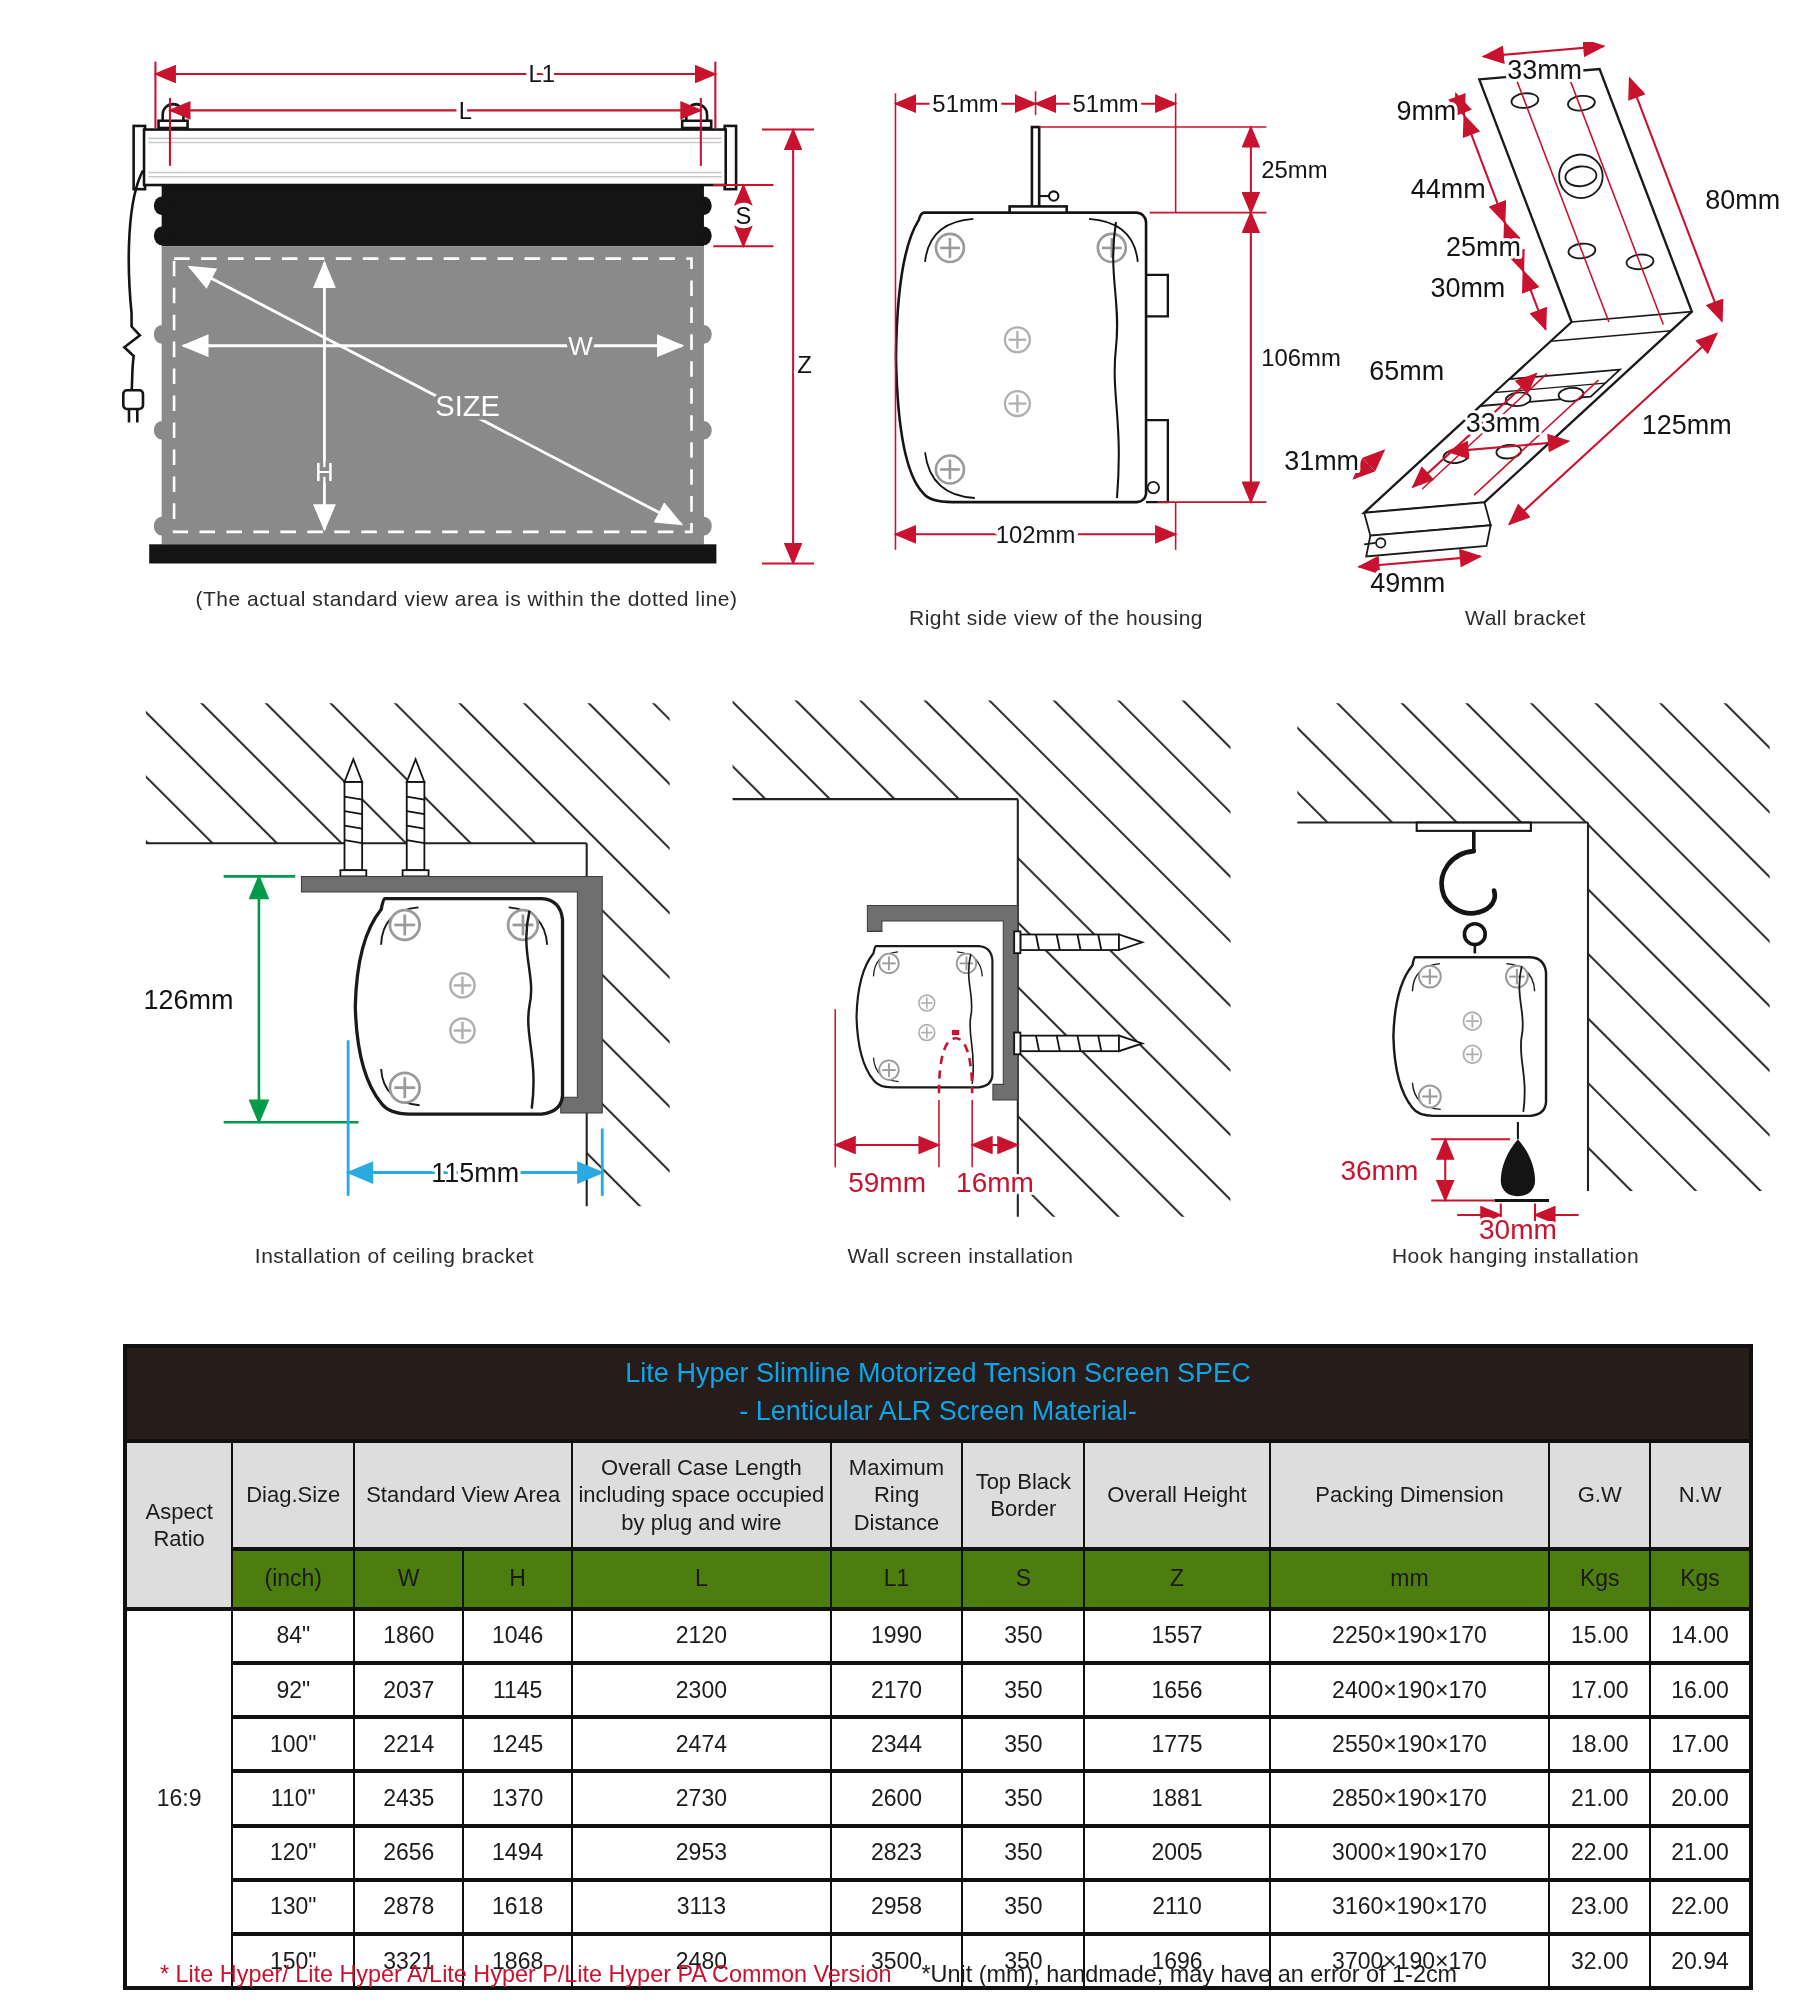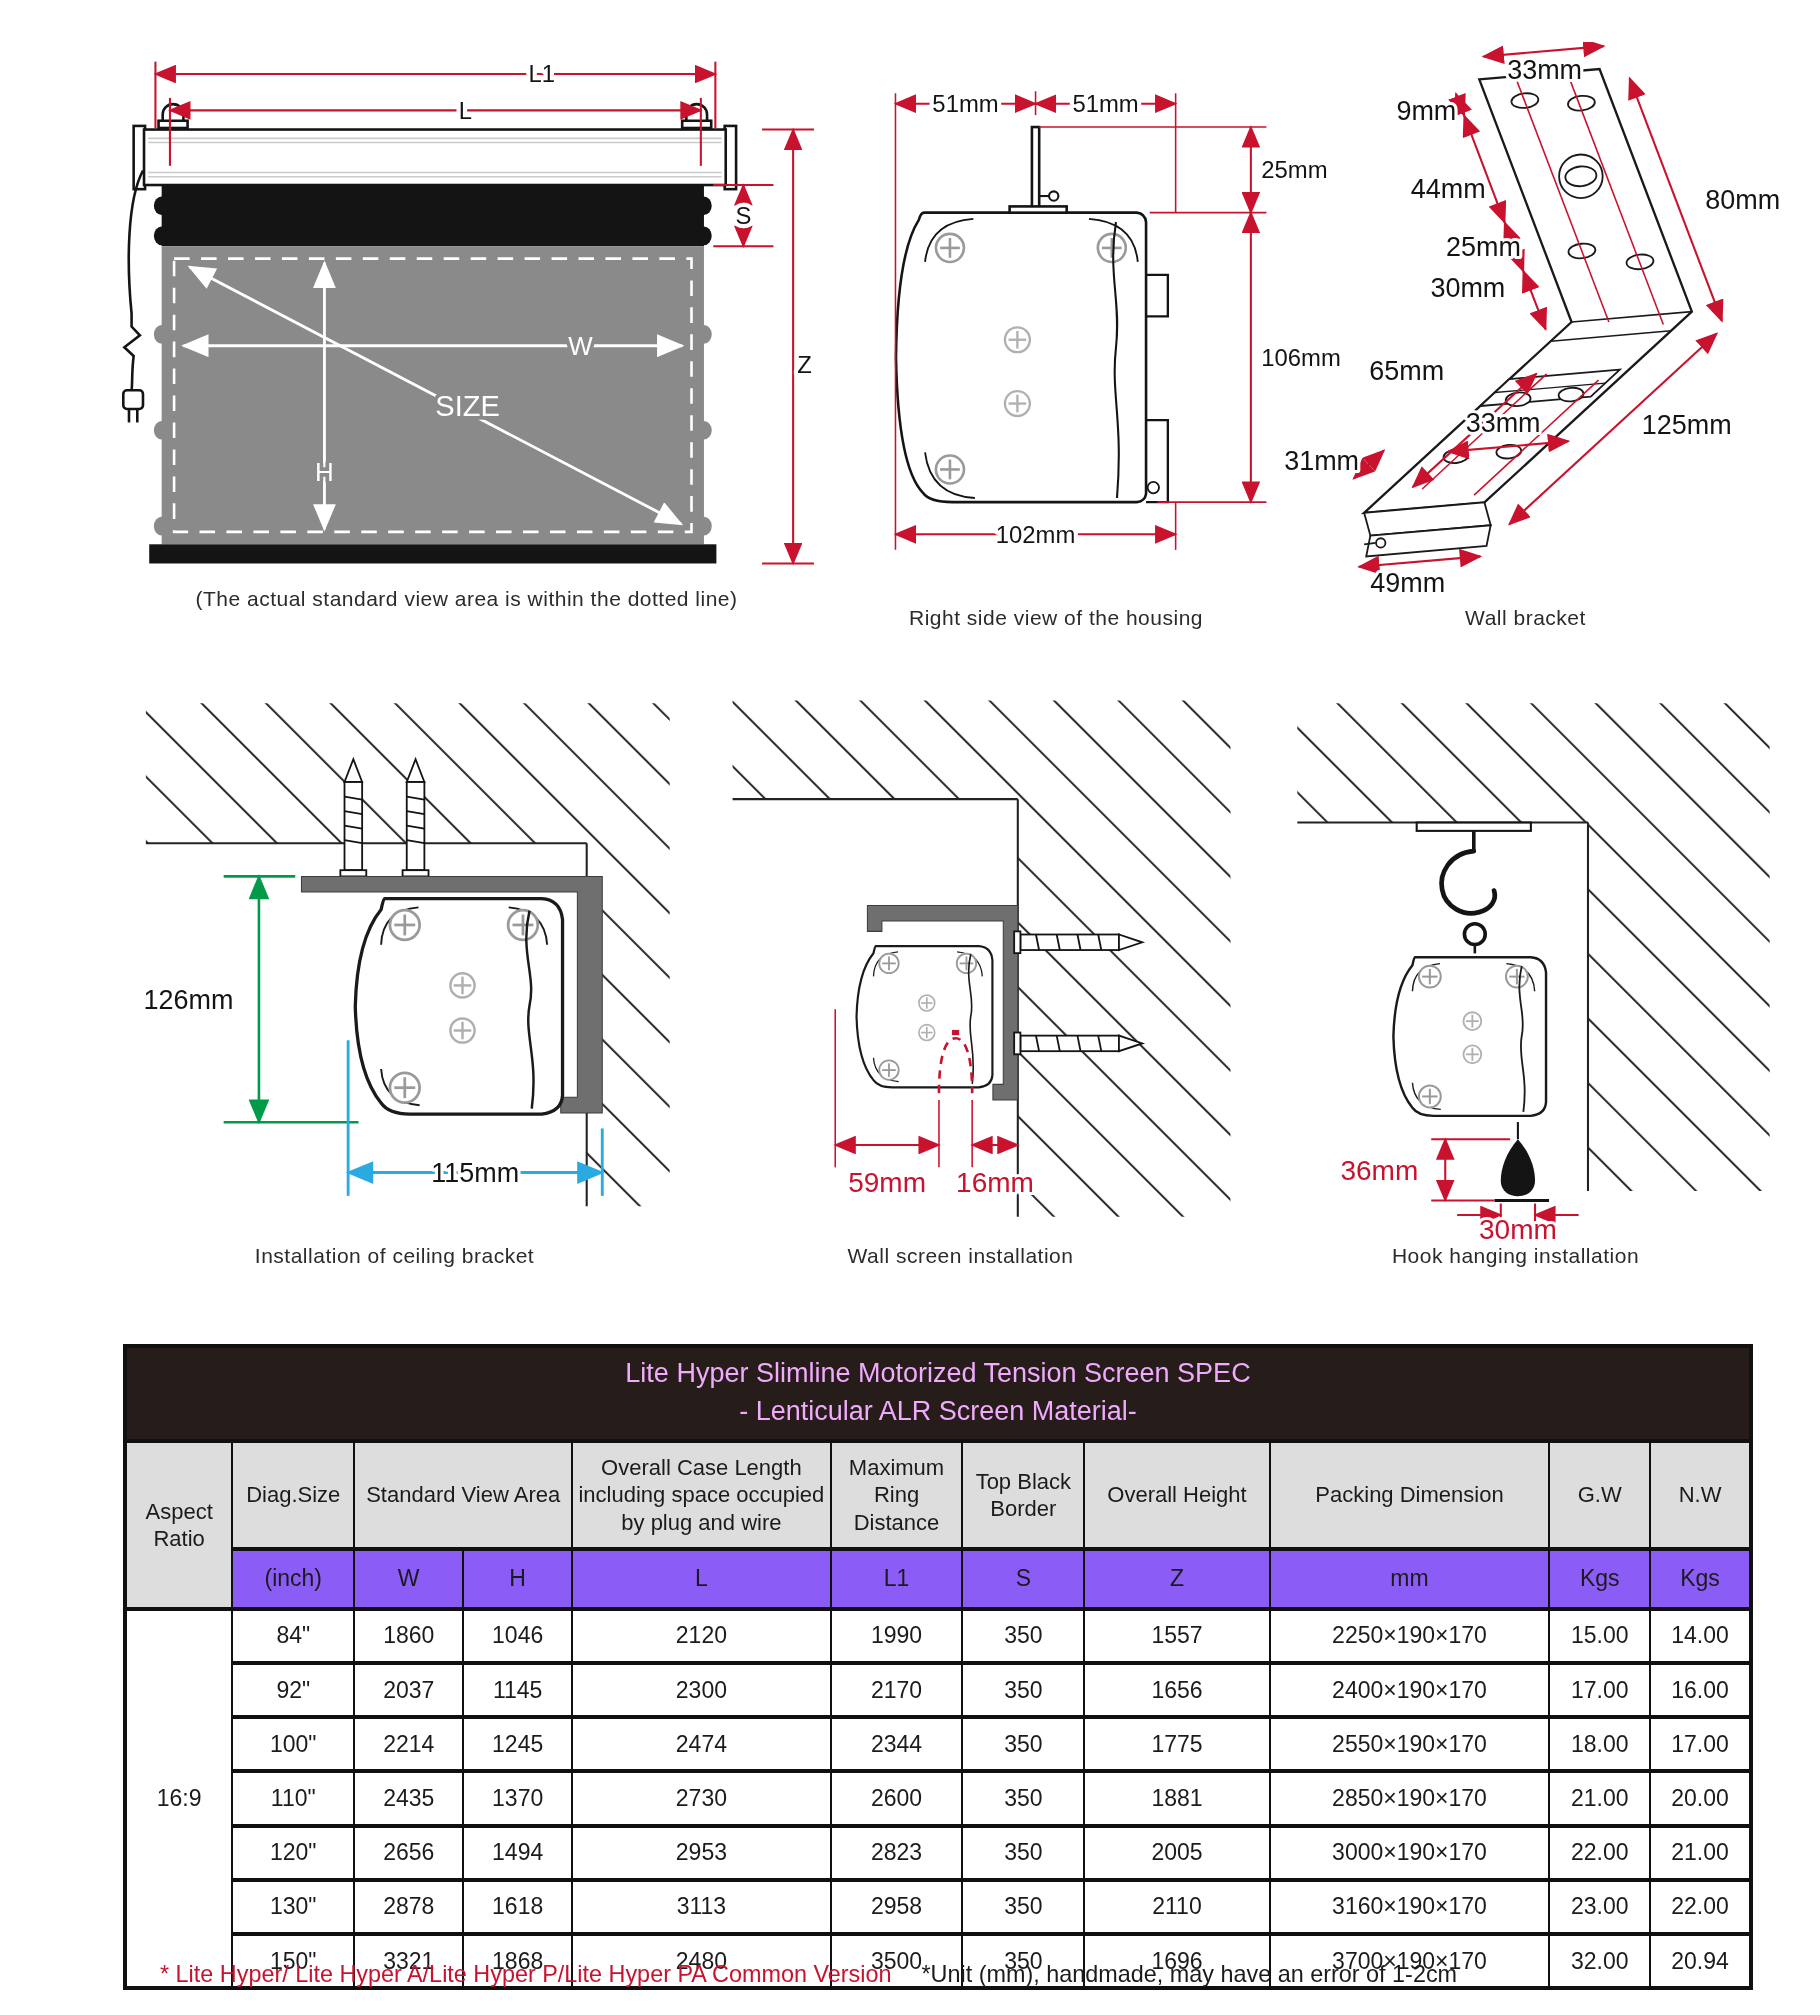--- a/index.html
+++ b/index.html
@@ -28,24 +28,24 @@
   text.tb{font-size:52px;fill:#141414;paint-order:stroke;stroke:#fff;stroke-width:12px;
           stroke-linejoin:round;text-anchor:middle;}
   .caption{position:absolute;text-align:center;font-size:21px;color:#2b2b2b;letter-spacing:0.5px;}
   
   #spec-table-wrap{position:absolute;left:123px;top:1344px;width:1630px;}
   table.spec{width:100%;border-collapse:collapse;table-layout:fixed;
              border:4.7px solid #101010;}
   table.spec td{border-left:2.1px solid #101010;border-right:2.1px solid #101010;
                 border-top:4.2px solid #101010;text-align:center;vertical-align:middle;
                 font-size:23px;color:#1b1b1b;padding:2.1px 5.2px;background:#fff;}
-  tr.title-row td{background:#261C1A;color:#f0abfc;border:none;height:78px;
+  tr.title-row td{background:#261C1A;color:#0ea5e9;border:none;height:78px;
                   font-size:27px;line-height:1.42;padding:5.2px 0 8.3px 0;}
   tr.head td{background:#DEDDDD;height:99px;font-size:22px;line-height:1.25;}
-  tr.subhead td{background:#8b5cf6;height:52px;}
+  tr.subhead td{background:#4d7c0f;height:52px;}
   tr.datarow td{height:46px;}
   td.redcell{color:#C9122D;}
   td.aspectcell{font-size:23px;}
   
   #footnotes{position:absolute;left:123px;top:1961px;width:1661px;font-size:23.4px;white-space:nowrap;}
   #footnotes .fn-red{color:#C9122D;padding-left:37px;}
   #footnotes .fn-black{color:#1b1b1b;margin-left:30px;}
 </style>
 </head>
 <body>

